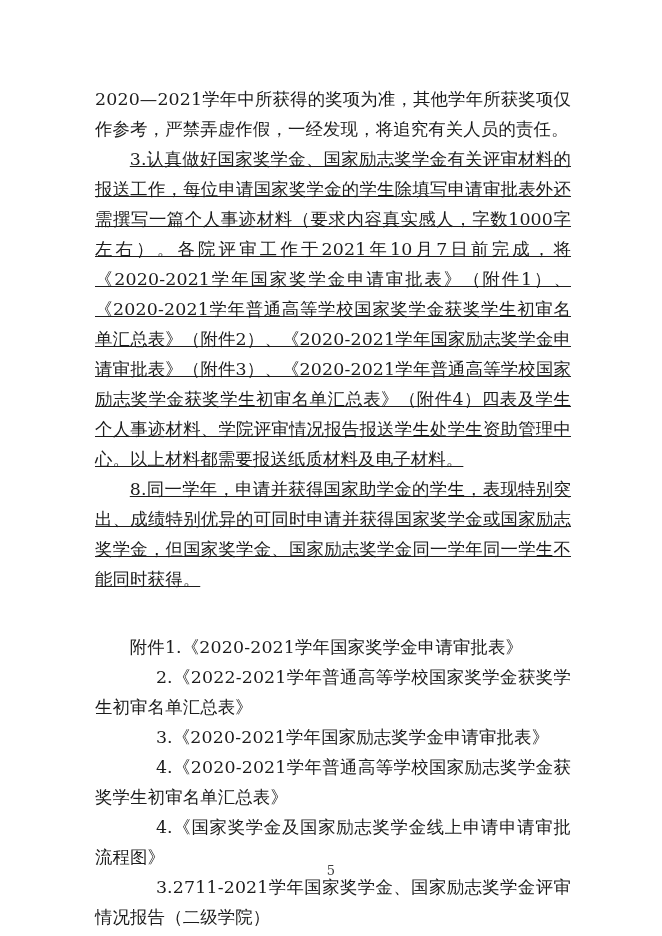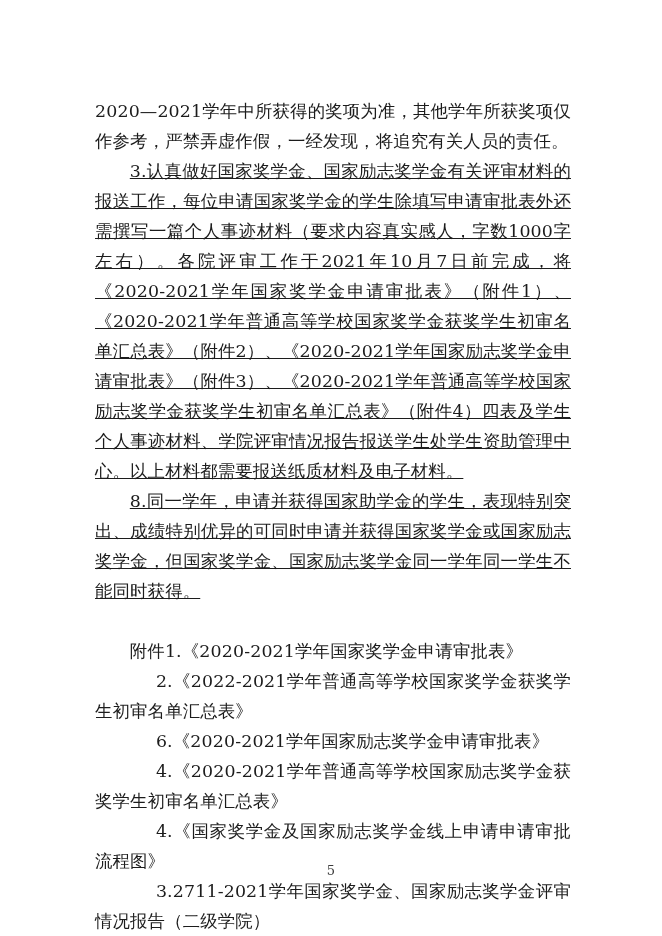--- a/index.html
+++ b/index.html
@@ -15,21 +15,21 @@
     position: relative;
     width: 662px;
     height: 936px;
     background: #ffffff;
     overflow: hidden;
     box-sizing: border-box;
   }
   .text-block {
     position: absolute;
     left: 95px;
-    top: 96px;
+    top: 84px;
     width: 476px;
   }
   .para {
     margin: 0;
     font-size: 17.4px;
     line-height: 30px;
     color: #1c1c1c;
     text-align: justify;
     text-justify: inter-character;
     letter-spacing: 0.15px;
@@ -55,20 +55,21 @@
     font-size: 17.4px;
     line-height: 30px;
     color: #1c1c1c;
     text-align: justify;
     text-justify: inter-character;
     letter-spacing: 0.15px;
     font-family: "DejaVu Serif", "Liberation Serif", serif;
   }
   .attach-line.lvl1 {
     text-indent: 2em;
+    margin-top: 8px;
   }
   .attach-line.lvl2 {
     text-indent: 3.5em;
   }
   .page-number {
     position: absolute;
     left: 0;
     right: 0;
     top: 862px;
     text-align: center;
@@ -89,21 +90,21 @@
 
     <p class="para numbered">3.认真做好国家奖学金、国家励志奖学金有关评审材料的报送工作，每位申请国家奖学金的学生除填写申请审批表外还需撰写一篇个人事迹材料（要求内容真实感人，字数1000字左右）。各院评审工作于2021年10月7日前完成，将《2020-2021学年国家奖学金申请审批表》（附件1）、《2020-2021学年普通高等学校国家奖学金获奖学生初审名单汇总表》（附件2）、《2020-2021学年国家励志奖学金申请审批表》（附件3）、《2020-2021学年普通高等学校国家励志奖学金获奖学生初审名单汇总表》（附件4）四表及学生个人事迹材料、学院评审情况报告报送学生处学生资助管理中心。以上材料都需要报送纸质材料及电子材料。</p>
 
     <p class="para numbered">8.同一学年，申请并获得国家助学金的学生，表现特别突出、成绩特别优异的可同时申请并获得国家奖学金或国家励志奖学金，但国家奖学金、国家励志奖学金同一学年同一学生不能同时获得。</p>
 
     <div class="spacer-block"></div>
 
     <div class="attachment-list">
       <p class="attach-line lvl1">附件1.《2020-2021学年国家奖学金申请审批表》</p>
       <p class="attach-line lvl2">2.《2022-2021学年普通高等学校国家奖学金获奖学生初审名单汇总表》</p>
-      <p class="attach-line lvl2">6.《2020-2021学年国家励志奖学金申请审批表》</p>
+      <p class="attach-line lvl2">3.《2020-2021学年国家励志奖学金申请审批表》</p>
       <p class="attach-line lvl2">4.《2020-2021学年普通高等学校国家励志奖学金获奖学生初审名单汇总表》</p>
       <p class="attach-line lvl2">4.《国家奖学金及国家励志奖学金线上申请申请审批流程图》</p>
       <p class="attach-line lvl2">3.2711-2021学年国家奖学金、国家励志奖学金评审情况报告（二级学院）</p>
     </div>
 
   </div>
 
   <div class="page-number">5</div>
 
 </div>

